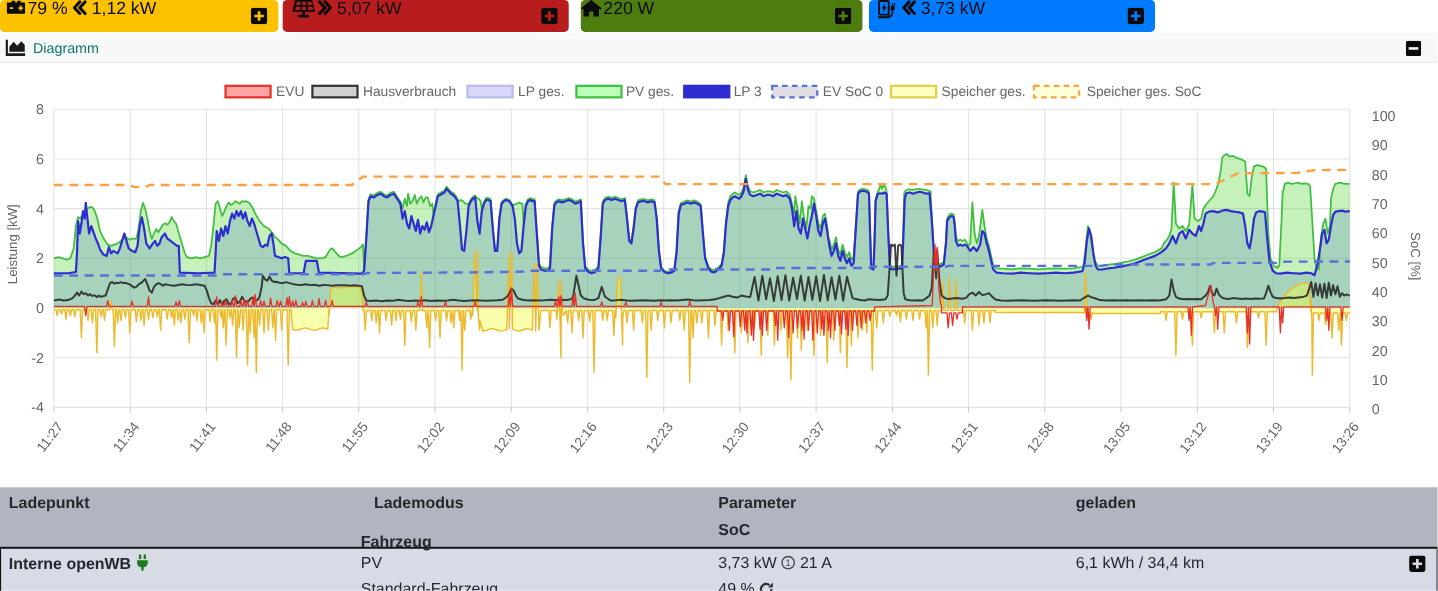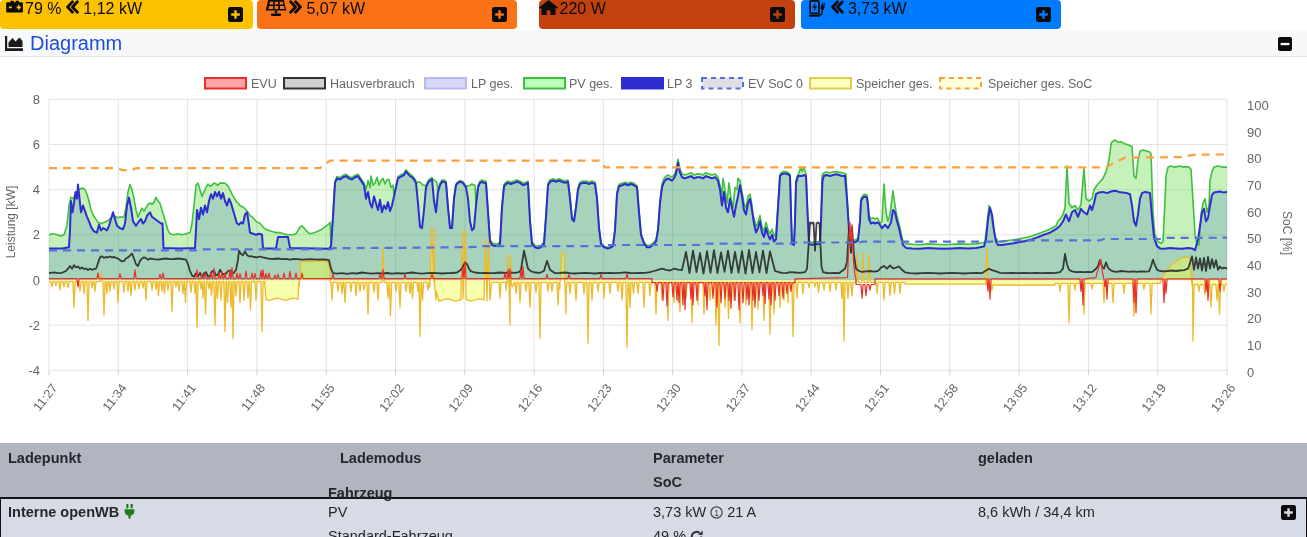--- a/index.html
+++ b/index.html
@@ -1,19 +1,19 @@
 <!DOCTYPE html>
 <html><head><meta charset="utf-8"><style>
 *{box-sizing:border-box;margin:0;padding:0}
 body{width:1307px;height:537px;overflow:hidden;background:#fff;font-family:"Liberation Sans",sans-serif}
 .topbar{display:flex;height:29px}
 .tb{height:29px;border-radius:4px;display:flex;align-items:flex-start;position:relative;font-size:16px;color:#0b0b0b;white-space:nowrap}
 .tb .plus{position:absolute;right:10px;top:7px;line-height:0}
 .tb .ic{line-height:0;margin-right:2px}
-.bar2{height:27px;margin-top:1px;background:#f7f8f9;border-bottom:1px solid #e4e7ea;display:flex;align-items:center;position:relative;font-size:20px;color:#1d4ed8}
+.bar2{height:27px;margin-top:1px;background:#f7f8f9;border-bottom:1px solid #e4e7ea;display:flex;align-items:center;position:relative;font-size:13px;color:#0f766e}
 .bar2 .ic{line-height:0;margin:0 7px 0 5px}
 .bar2 .minus{position:absolute;right:15px;top:7px;line-height:0}
 .tablewrap{position:relative;width:1307px;height:130px;margin-top:12px}
 .thead{position:absolute;left:0;top:0;width:1307px;height:54px;background:#b1b5c0}
 .trow{position:absolute;left:0;top:56px;width:1307px;height:50px;background:#d6dbe6;border-left:1px solid #111;border-right:1px solid #111}
 .sep{position:absolute;left:0;top:54px;width:1307px;height:2px;background:#14171a}
 .tcell{position:absolute;font-size:14.5px;color:#24282d;white-space:nowrap}
 .b{font-weight:bold}
 </style></head><body>
 <div class="topbar">
@@ -23,35 +23,35 @@
         </svg></span>
       <span>79&nbsp;%&nbsp;</span>
       <svg width="13" height="14" viewBox="0 0 16 16" style="vertical-align:-2.5px">
         <path d="M14,1.5 L8,8 14,14.5 M8,1.5 L2,8 8,14.5" stroke="#0b0b0b" stroke-width="3.4" fill="none" stroke-linecap="round" stroke-linejoin="round"></path>
       </svg>
       <span>&nbsp;1,12&nbsp;kW</span>
       <span class="plus"><svg width="15" height="15" viewBox="0 0 15 15">
           <path fill-rule="evenodd" fill="#0b0b0b" d="M2.2,0 h10.6 a2.2,2.2 0 0 1 2.2,2.2 v10.6 a2.2,2.2 0 0 1 -2.2,2.2 h-10.6 a2.2,2.2 0 0 1 -2.2,-2.2 v-10.6 a2.2,2.2 0 0 1 2.2,-2.2 Z M6.3,3.2 h2.4 v3.1 h3.1 v2.4 h-3.1 v3.1 h-2.4 v-3.1 h-3.1 v-2.4 h3.1 Z"></path>
         </svg></span>
     </div>
- <div class="tb" style="width:259.5px;background:#f97316;margin-left:4.5px;padding-left:8px">
+ <div class="tb" style="width:259.5px;background:#b91c1c;margin-left:4.5px;padding-left:8px">
       <span class="ic"><svg width="22" height="17" viewBox="0 0 22 17">
           <path fill-rule="evenodd" fill="#0b0b0b" d="M3.2,0 H18.8 L21.3,10.6 H0.7 Z M4.9,1.7 h3.3 v2.8 h-3.9 Z M9.8,1.7 h3.2 v2.8 h-3.2 Z M14.6,1.7 h3.3 l0.6,2.8 h-3.9 Z M4.0,6.1 h4.0 v3.0 h-4.6 Z M9.6,6.1 h3.6 v3.0 h-3.6 Z M15.0,6.1 h4.0 l0.6,3.0 h-4.6 Z"></path>
           <rect x="9.8" y="10.6" width="2.4" height="2.8" fill="#0b0b0b"></rect>
           <rect x="5.8" y="13.4" width="10.4" height="2.6" rx="1.3" fill="#0b0b0b"></rect>
         </svg></span>
       <svg width="13" height="14" viewBox="0 0 16 16" style="vertical-align:-2.5px">
         <path d="M2,1.5 L8,8 2,14.5 M8,1.5 L14,8 8,14.5" stroke="#0b0b0b" stroke-width="3.4" fill="none" stroke-linecap="round" stroke-linejoin="round"></path>
       </svg>
       <span>&nbsp;5,07&nbsp;kW</span>
       <span class="plus"><svg width="15" height="15" viewBox="0 0 15 15">
           <path fill-rule="evenodd" fill="#0b0b0b" d="M2.2,0 h10.6 a2.2,2.2 0 0 1 2.2,2.2 v10.6 a2.2,2.2 0 0 1 -2.2,2.2 h-10.6 a2.2,2.2 0 0 1 -2.2,-2.2 v-10.6 a2.2,2.2 0 0 1 2.2,-2.2 Z M6.3,3.2 h2.4 v3.1 h3.1 v2.4 h-3.1 v3.1 h-2.4 v-3.1 h-3.1 v-2.4 h3.1 Z"></path>
         </svg></span>
     </div>
- <div class="tb" style="width:256px;background:#c2410c;margin-left:22px;padding-left:0">
+ <div class="tb" style="width:256px;background:#4d7c0f;margin-left:11px;padding-left:0">
       <span class="ic"><svg width="19" height="16" viewBox="0 0 19 16">
           <path fill="#0b0b0b" d="M9.5,0 L19,7.5 l-1.1,1.3 -1.4,-1.1 V15 h-5.1 v-4.6 h-3.8 V15 H2.5 V7.7 L1.1,8.8 0,7.5 Z"></path>
         </svg></span>
       <span>220&nbsp;W</span>
       <span class="plus"><svg width="15" height="15" viewBox="0 0 15 15">
           <path fill-rule="evenodd" fill="#0b0b0b" d="M2.2,0 h10.6 a2.2,2.2 0 0 1 2.2,2.2 v10.6 a2.2,2.2 0 0 1 -2.2,2.2 h-10.6 a2.2,2.2 0 0 1 -2.2,-2.2 v-10.6 a2.2,2.2 0 0 1 2.2,-2.2 Z M6.3,3.2 h2.4 v3.1 h3.1 v2.4 h-3.1 v3.1 h-2.4 v-3.1 h-3.1 v-2.4 h3.1 Z"></path>
         </svg></span>
     </div>
  <div class="tb" style="width:260px;background:#007bff;margin-left:6px;padding-left:8px">
       <span class="ic"><svg width="20" height="17" viewBox="0 0 20 17">
@@ -166,16 +166,16 @@
  <span class="tcell" style="left:328px;top:61px">PV</span>
  <span class="tcell" style="left:328px;top:85px">Standard-Fahrzeug</span>
  <span class="tcell" style="left:653px;top:61px">3,73 kW <svg width="13" height="13" viewBox="0 0 13 13" style="vertical-align:-1.5px">
         <circle cx="6.5" cy="6.5" r="5.6" fill="none" stroke="#444" stroke-width="1.2"></circle>
         <text x="6.5" y="9.6" font-size="8.5" fill="#444" text-anchor="middle" font-family="Liberation Sans">1</text>
       </svg> 21 A</span>
  <span class="tcell" style="left:653px;top:85px">49 % <svg width="13" height="13" viewBox="0 0 13 13" style="vertical-align:-1.5px">
         <path fill="none" stroke="#333" stroke-width="2.1" d="M11.2,6.5 a4.7,4.7 0 1 1 -1.6,-3.5"></path>
         <path fill="#333" d="M12.6,0.6 V5 H8.2 Z"></path>
       </svg></span>
- <span class="tcell" style="left:978px;top:61px">8,6 kWh / 34,4 km</span>
+ <span class="tcell" style="left:978px;top:61px">6,1 kWh / 34,4 km</span>
  <span style="position:absolute;right:11px;top:62px;line-height:0"><svg width="15" height="15" viewBox="0 0 15 15">
         <path fill-rule="evenodd" fill="#0b0b0b" d="M2.2,0 h10.6 a2.2,2.2 0 0 1 2.2,2.2 v10.6 a2.2,2.2 0 0 1 -2.2,2.2 h-10.6 a2.2,2.2 0 0 1 -2.2,-2.2 v-10.6 a2.2,2.2 0 0 1 2.2,-2.2 Z M6.3,3.2 h2.4 v3.1 h3.1 v2.4 h-3.1 v3.1 h-2.4 v-3.1 h-3.1 v-2.4 h3.1 Z"></path>
       </svg></span>
 </div>
 </body></html>

